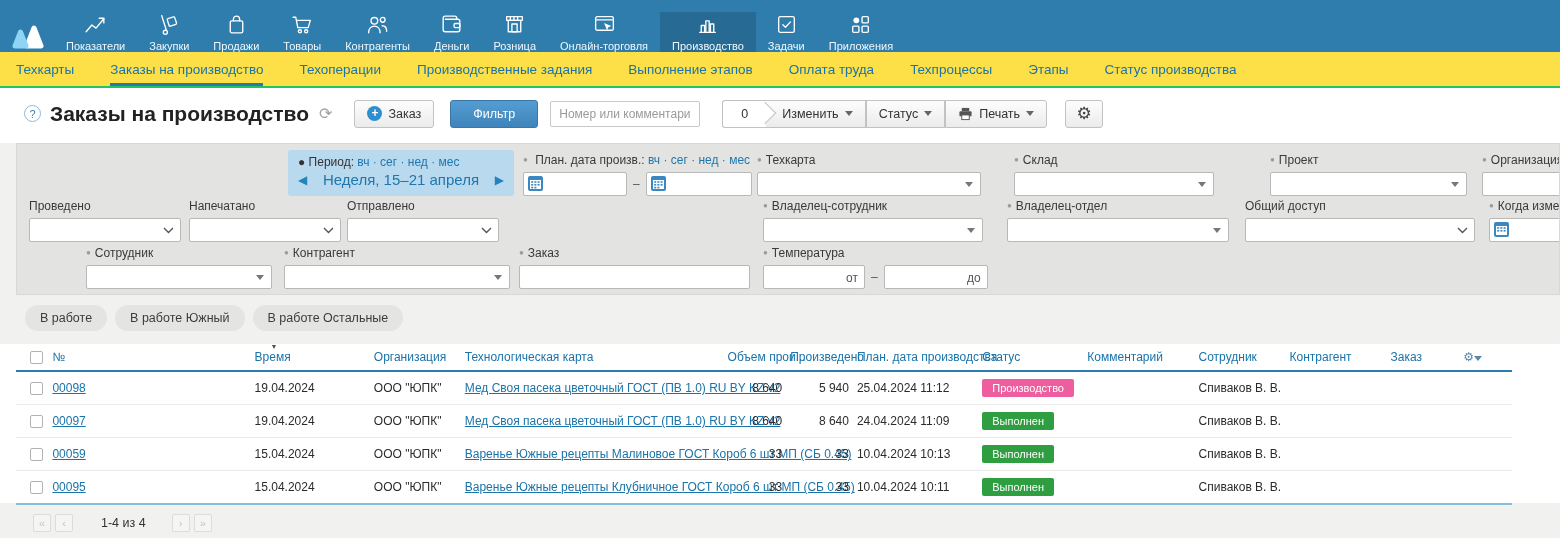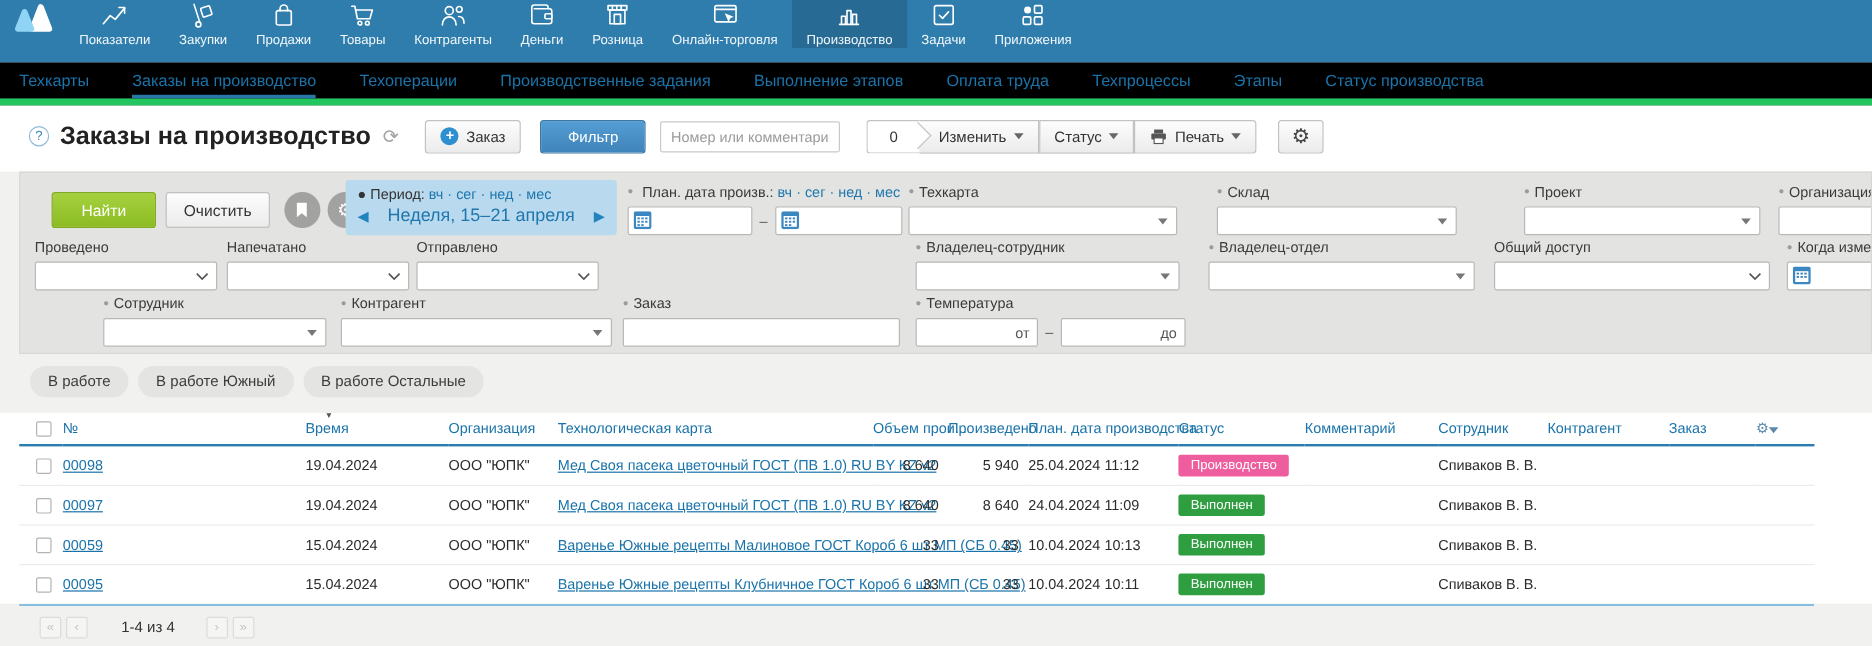--- a/index.html
+++ b/index.html
@@ -1,29 +1,29 @@
 <!DOCTYPE html>
 <html><head>
 <meta charset="utf-8">
 <style>
   * { box-sizing: border-box; margin: 0; padding: 0; }
   html,body { width:1560px; height:538px; overflow:hidden;
     font-family:"Liberation Sans", sans-serif; background:#f1f1f0; }
 
   
-  .topnav { height:52px; background:#2e7dac; display:flex; align-items:flex-start; }
+  .topnav { height:52px; background:#2e7dac; display:flex; align-items:flex-end; }
   .logo { width:54px; display:flex; align-items:center; justify-content:center; }
   .nav-item { display:flex; flex-direction:column; align-items:center; justify-content:center;
     gap:3px; padding:0 12px; cursor:pointer; }
   .nav-item.active { background:#276b94; }
   .nav-item .nlabel { font-size:11px; color:#f2f7fb; white-space:nowrap; }
   .nav-item svg { display:block; }
 
   
-  .subnav { height:36px; background:#000000; border-bottom:6px solid #22c55e;
+  .subnav { height:36px; background:#fde047; border-bottom:2px solid #22c55e;
     display:flex; align-items:stretch; padding-left:16px; }
   .subnav-item { display:flex; align-items:center; margin-right:36px; font-size:13.5px;
     color:#1a73a9; cursor:pointer; border-bottom:3px solid transparent; padding-top:3px; white-space:nowrap; }
   .subnav-item.active { border-bottom-color:#2b77a9; }
 
   
   .toolbar { background:#fff; height:55px; display:flex; align-items:center; padding:2px 0 6px 24px; }
   .help-circle { width:17px; height:17px; border-radius:50%; border:1px solid #8fb9d8;
     color:#3585bb; font-size:11px; display:flex; align-items:center; justify-content:center; margin-right:9px; cursor:pointer; }
   .page-title { font-size:21px; font-weight:bold; color:#222; margin-right:10px; white-space:nowrap; }
@@ -278,32 +278,20 @@
       </svg>
       <span>Печать</span>
       <span class="caret"></span>
     </div>
   </div>
   <div class="btn btn-gear">⚙</div>
 </div>
 
 <div class="fpanel">
 
-  <div class="fb" style="left:26px; top:16px; display:flex; align-items:center;">
-    <button class="btn-find">Найти</button>
-    <button class="btn btn-clear">Очистить</button>
-    <span class="fcircle">
-      <svg width="11" height="14" viewBox="0 0 12 14">
-        <path d="M1.5,0.5 h9 v13 l-4.5,-3.6 -4.5,3.6 z" fill="#fff"></path>
-      </svg>
-      </span>
-    <span class="fcircle">
-      <span>⚙</span>
-      </span>
-  </div>
 
   <div class="fb period-box" style="left:271px; top:6px; width:226px;">
     <div class="period-top">
       <span class="dot">●</span>
       <span>Период:</span>
       <span class="presets">вч · сег · нед · мес</span>
     </div>
     <div class="period-bottom">
       <span class="period-arrow">◀</span>
       <span class="period-value">Неделя, 15–21 апреля</span>

